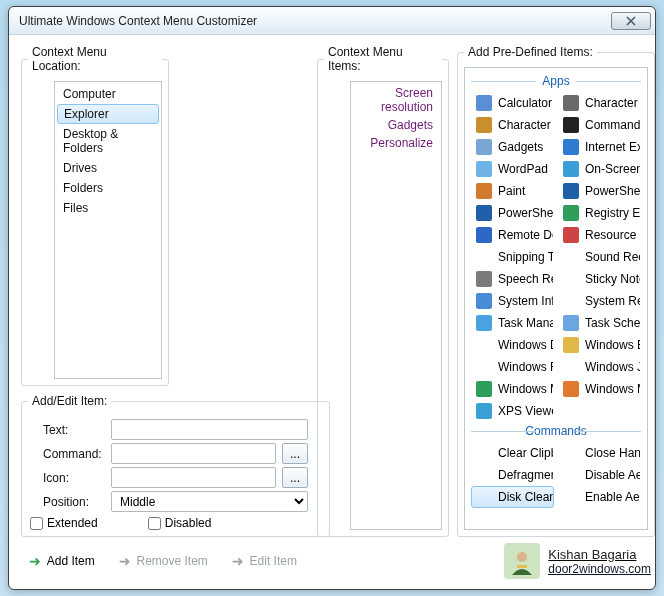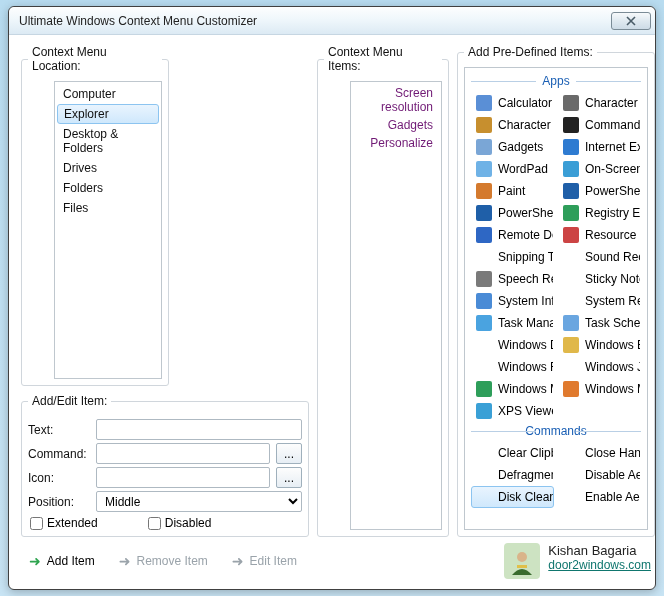--- a/index.html
+++ b/index.html
@@ -21,34 +21,34 @@
 .ctx-item { padding:2px 8px; color:#701a75;text-align:right;}
 .predef { border:1px solid #bfc7ce; background:#fff; flex:1; overflow:auto; padding:4px 6px;}
 .grouphdr { color:#1a5fb4; text-align:center; position:relative; margin:2px 0 4px 0; font-size:12px;}
 .grouphdr::before,.grouphdr::after{content:"";position:absolute;top:50%;width:38%;height:1px;background:#b9cfe5;}
 .grouphdr::before{left:0}.grouphdr::after{right:0}
 .appgrid { display:grid; grid-template-columns: 1fr 1fr; column-gap:4px;}
 .app-item { display:flex; align-items:center; gap:6px; padding:2px 4px; cursor:pointer; border:1px solid transparent; border-radius:3px; white-space:nowrap; overflow:hidden; text-overflow:ellipsis;}
 .app-item.selected { background:linear-gradient(180deg,#e9f4fe 0%,#cfe8fc 100%); border:1px solid #8cc4f0;}
 .ico { width:16px; height:16px; flex:0 0 16px; border-radius:2px; display:flex;align-items:center;justify-content:center;font-size:10px;color:#fff;}
 .leftcol { display:flex; flex-direction:column; gap:8px; width:288px;}
-.formrow { display:flex; align-items:center; gap:6px; margin:3px 0;}
+.formrow { display:flex; align-items:center; gap:6px; margin:3px 15px;}
 .formrow label { width:62px; color:#111;}
 .formrow input[type=text], .formrow select { flex:1; height:21px; border:1px solid #aeb9c2; border-radius:2px; padding:0 4px; background:#fff;}
 .browsebtn { width:26px; height:21px; border:1px solid #9fb0bc; border-radius:2px; background:linear-gradient(180deg,#fdfdfd,#e7eef4); cursor:pointer; display:flex;align-items:center;justify-content:center;}
 .chkrow { display:flex; gap:50px; margin-top:4px; padding-left:2px;}
 .chkrow label { display:flex; align-items:center; gap:4px;}
 .bottombar { display:flex; align-items:center; gap:24px; padding:6px 4px 2px 8px;}
 .actionlnk { display:flex; align-items:center; gap:6px; font-size:16px; cursor:pointer;}
 .actionlnk.disabled { color:#9aa3aa; cursor:default;}
 .actionlnk .arrow { font-size:14px;}
 .add .arrow{ color:#2ea44f;}
-.credit { margin-left:auto; display:flex; align-items:flex-start; gap:8px;}
+.credit { margin-left:auto; display:flex; align-items:center; gap:8px;text-decoration:underline;}
 .avatar { width:36px; height:36px; border-radius:4px; background:#cde3c2; display:flex;align-items:center;justify-content:center;}
-.credit a { color:#0f766e; text-decoration:underline; font-size:12px;}
+.credit a { color:#0f172a; text-decoration:underline; font-size:12px;}
 .credit .name { font-size:13px; color:#222;}
 </style>
 </head>
 <body>
 
 <div class="window">
   <div class="titlebar">
     <span class="title">Ultimate Windows Context Menu Customizer</span>
     <div class="closebtn">
       <svg width="10" height="10" viewBox="0 0 10 10">

